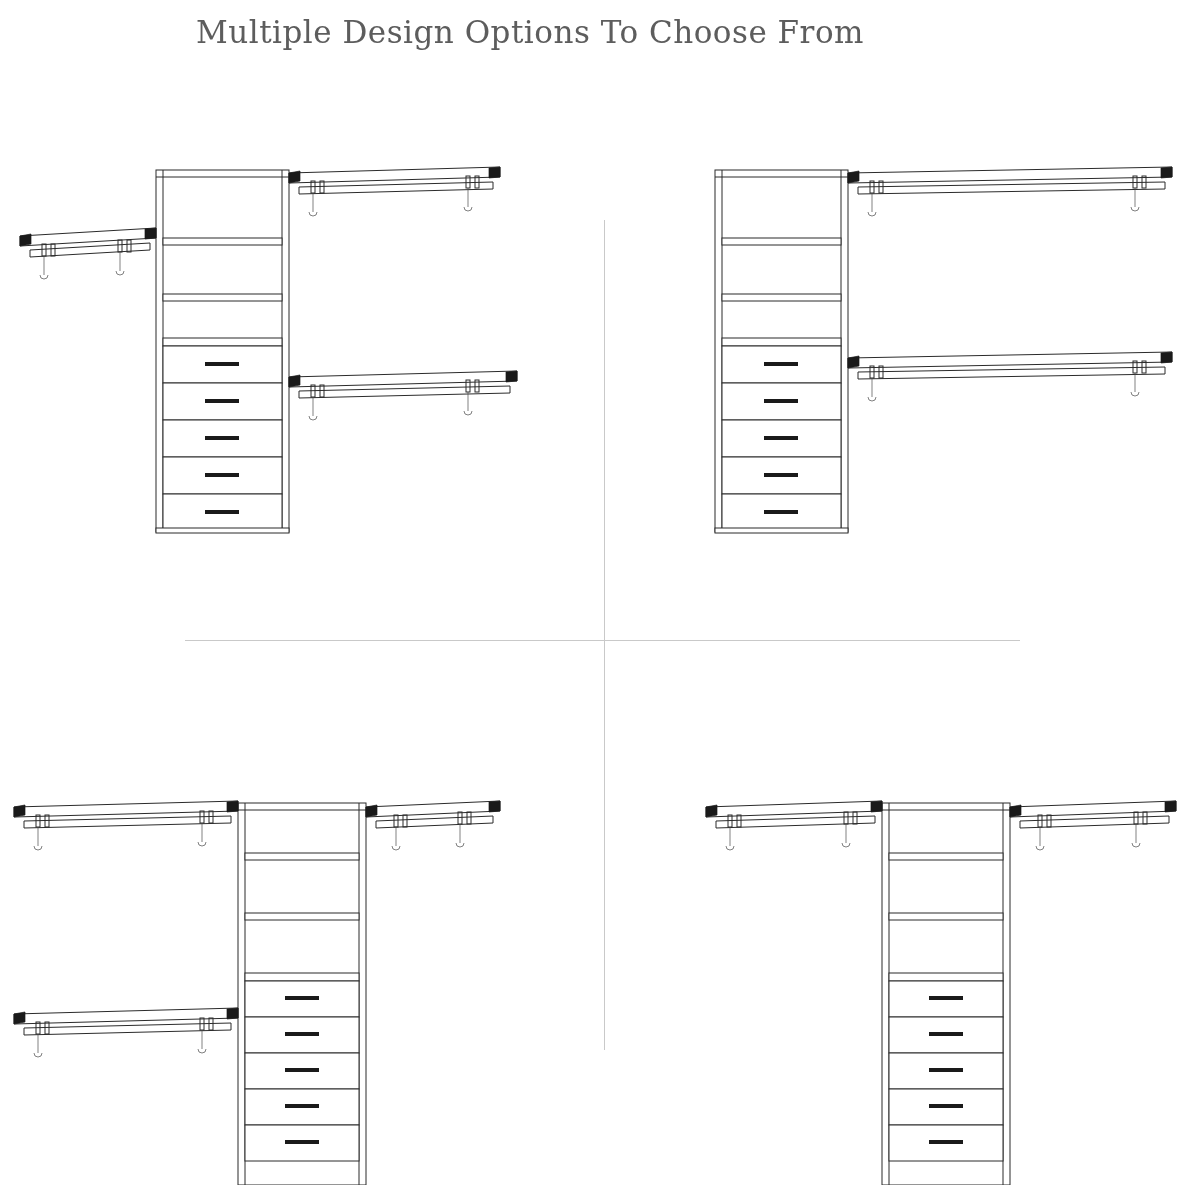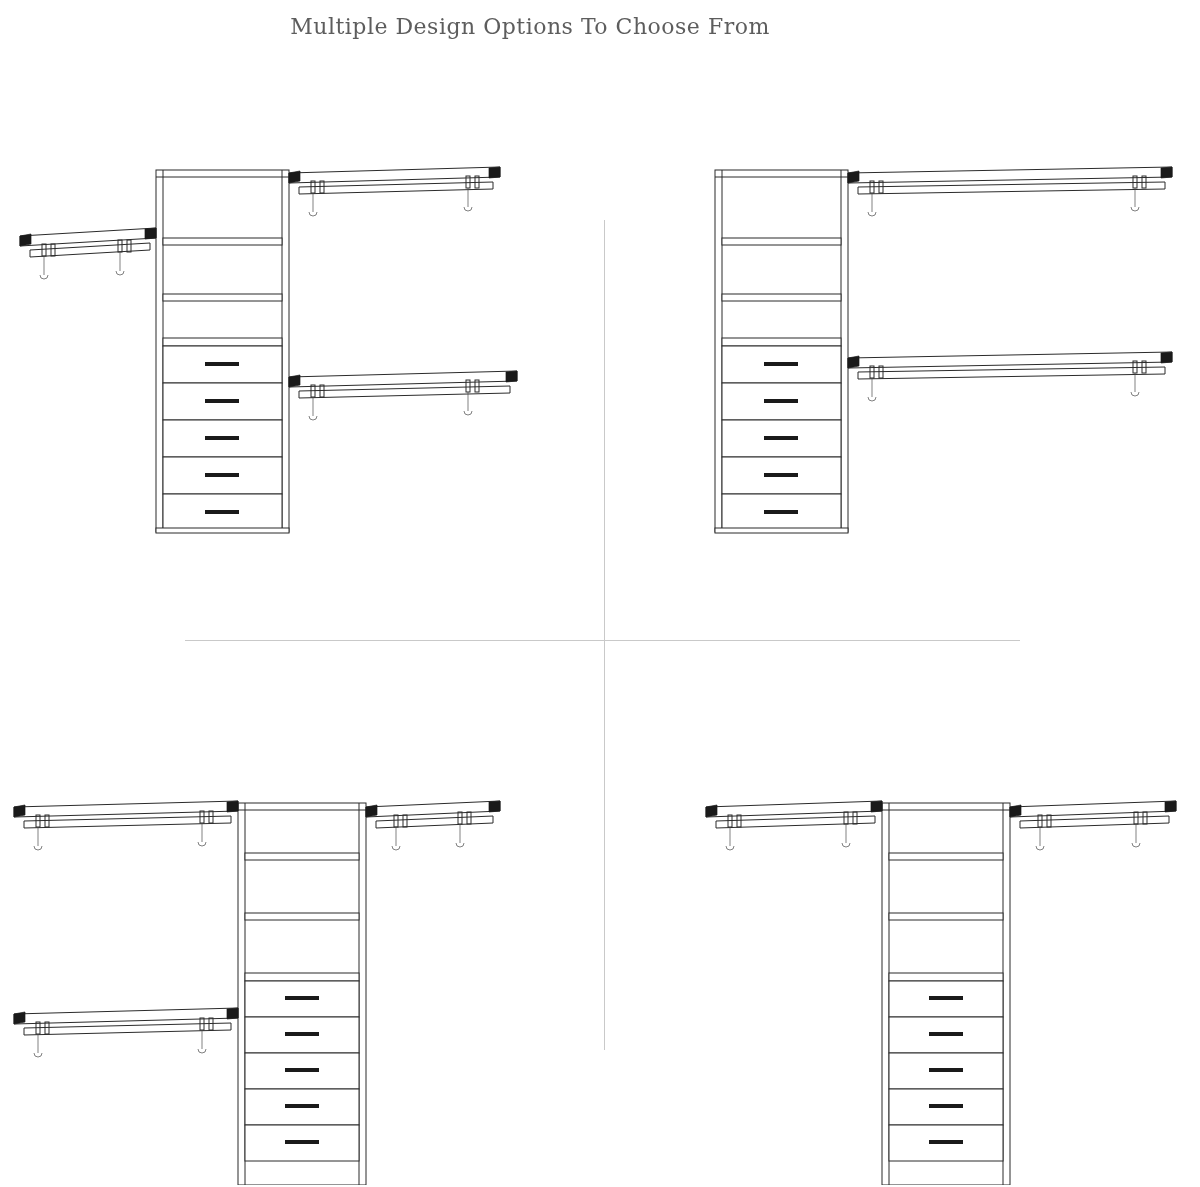--- a/index.html
+++ b/index.html
@@ -20,21 +20,21 @@
     width: 1200px;
     height: 1187px;
   }
   .title {
     position: absolute;
     top: 14px;
     left: 0;
     width: 1060px;
     text-align: center;
     font-family: "DejaVu Serif", serif;
-    font-size: 22px;
+    font-size: 31px;
     font-weight: 400;
     letter-spacing: 0.5px;
     color: #5d5d5d;
     white-space: nowrap;
   }
   .divider {
     position: absolute;
     background: #c9c9c9;
   }
   .divider.vert {

